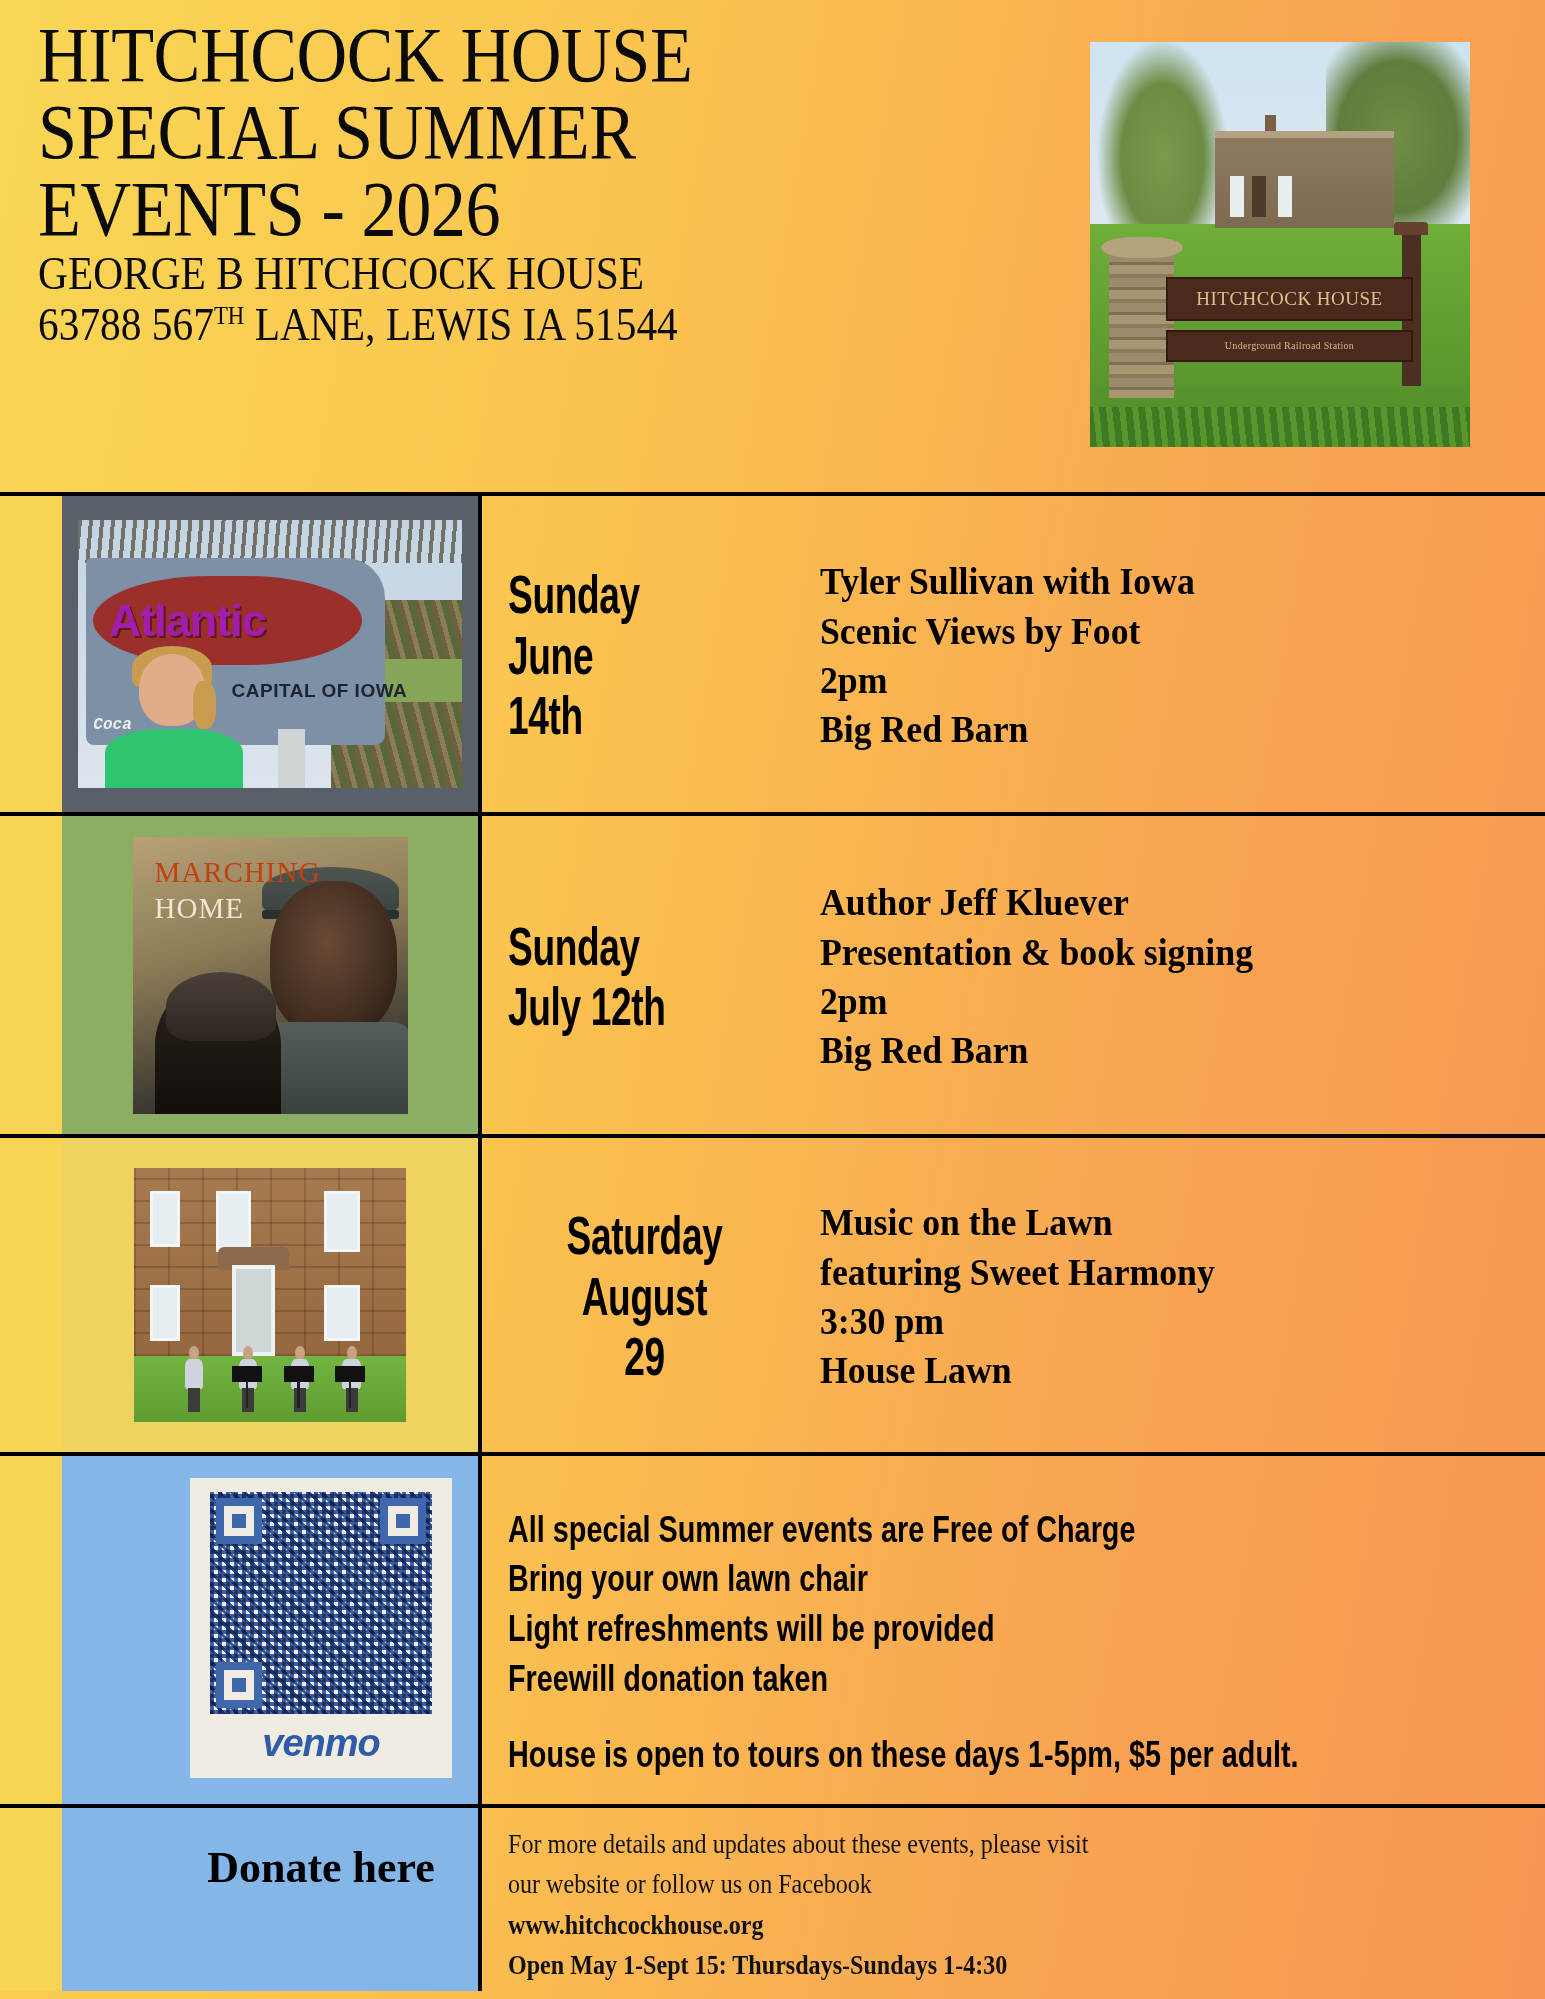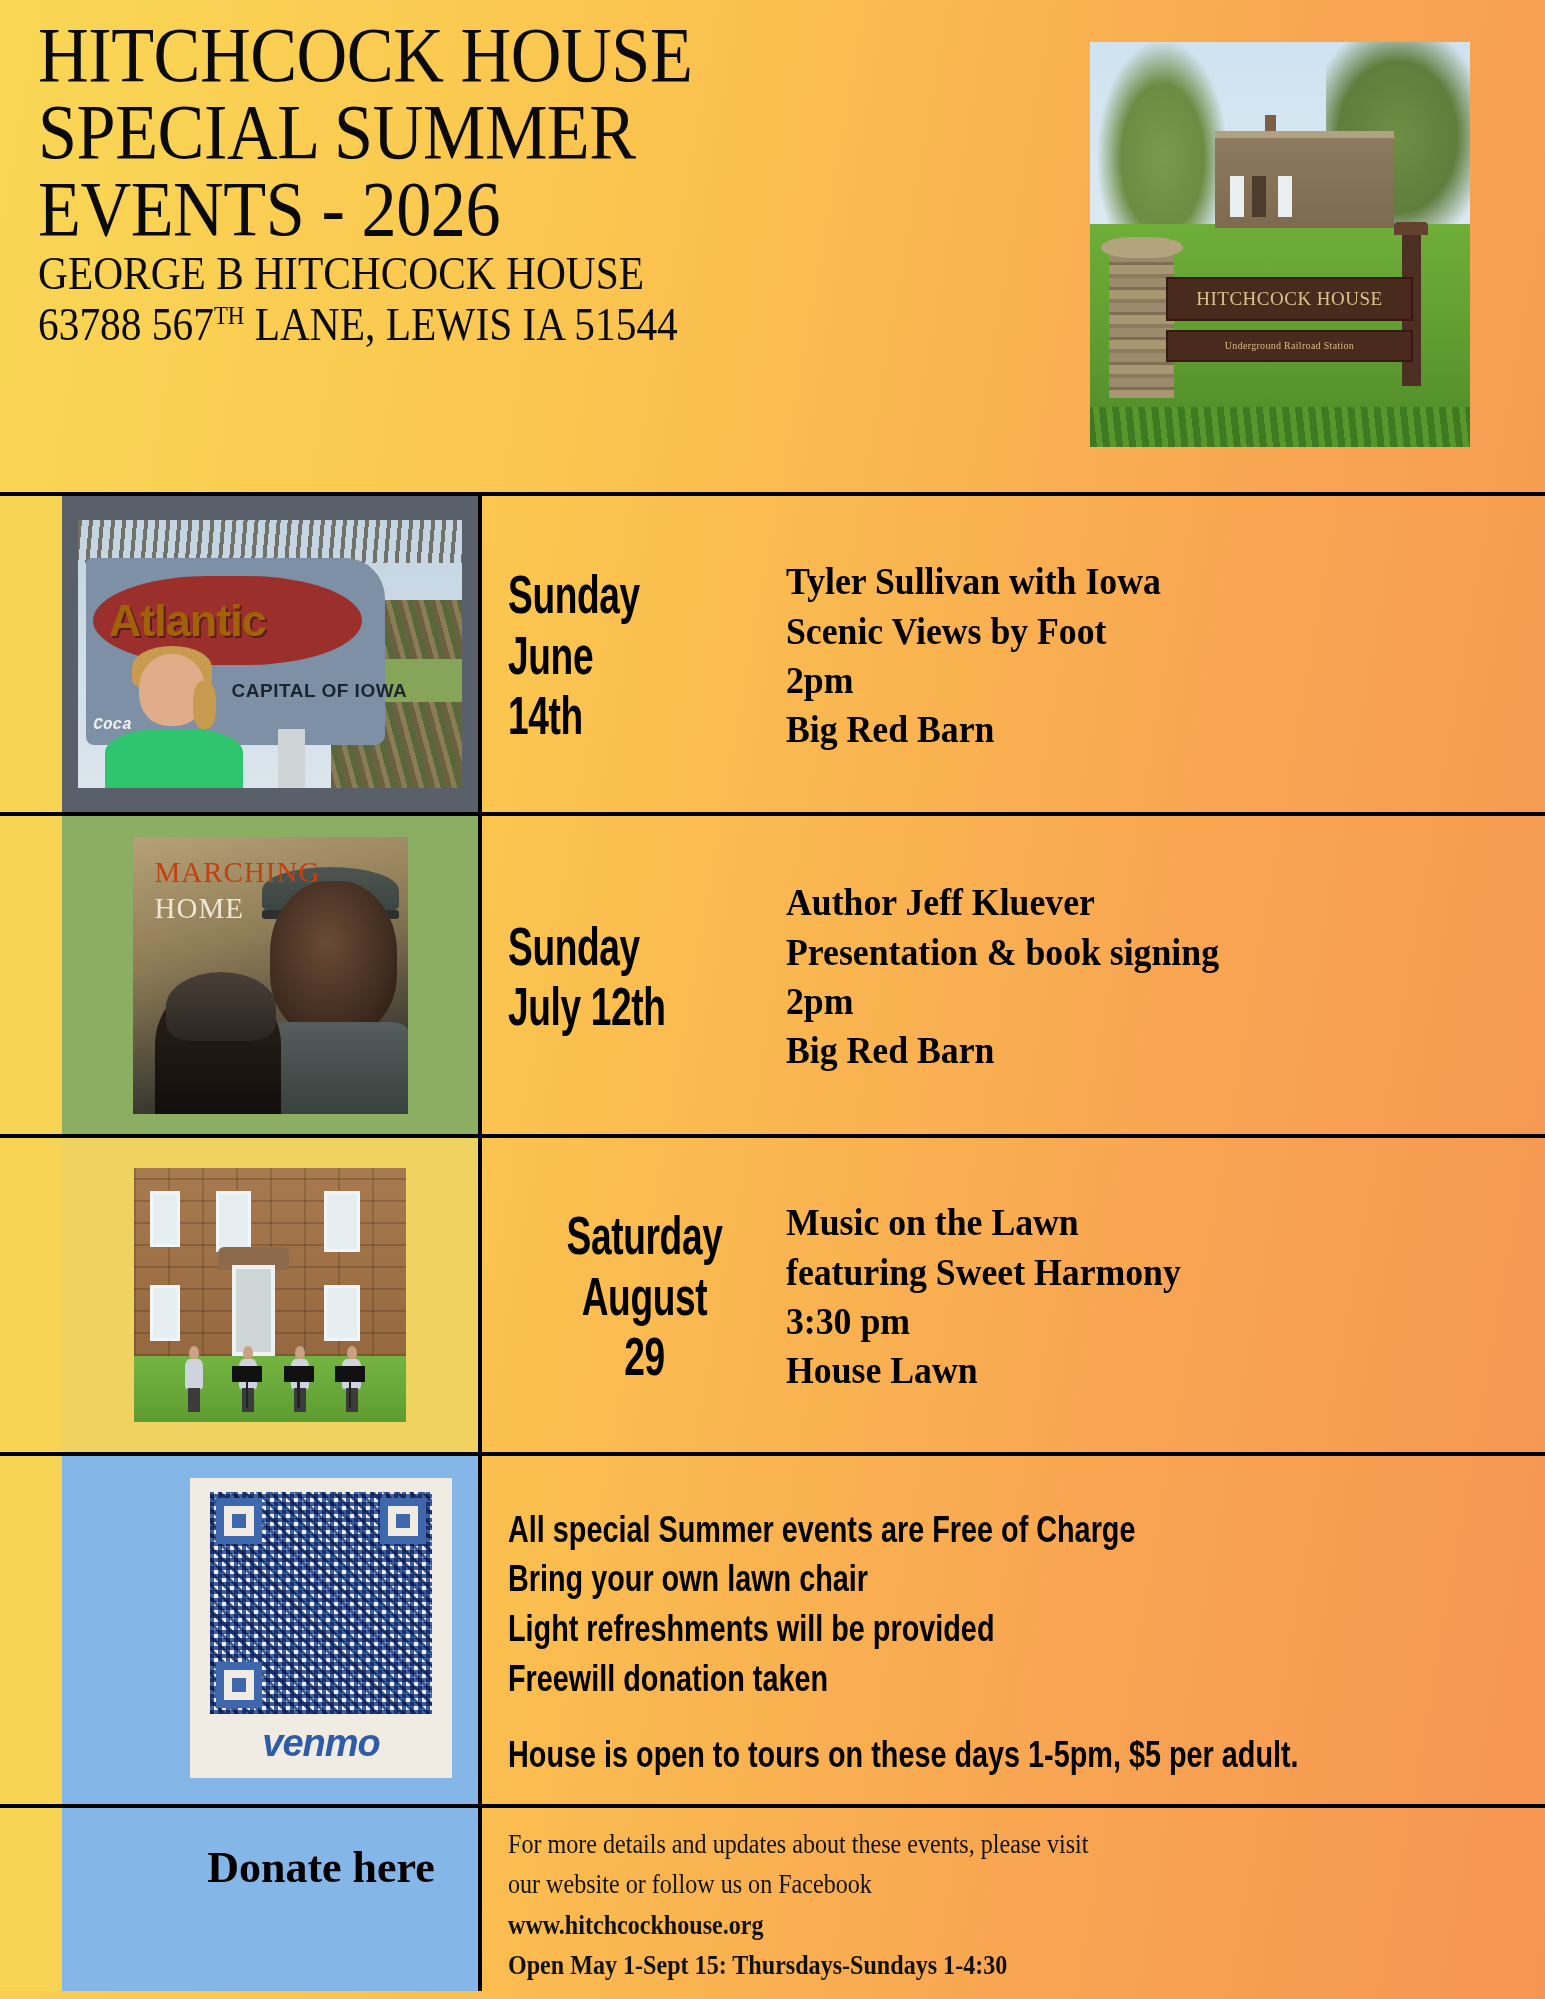--- a/index.html
+++ b/index.html
@@ -113,20 +113,21 @@
     align-items: center;
     justify-content: center;
     border-right: 4px solid #000;
   }
   .text-cell {
     flex: 1 1 auto;
     position: relative;
     display: flex;
     align-items: center;
     padding: 4px 0 0 26px;
+    gap: 34px;
   }
 
   .row-1 { height: 320px; }
   .row-1 .photo-cell { background: #5a6069; }
   .row-2 { height: 322px; }
   .row-2 .photo-cell { background: #8cae63; }
   .row-3 { height: 318px; }
   .row-3 .photo-cell { background: #efd濃; background: #efd25f; }
   .row-4 { height: 352px; }
   .row-4 .photo-cell { background: #84b6e8; border-right: 4px solid #000; }
@@ -173,21 +174,21 @@
   .ph1 { width: 384px; height: 268px; }
   .p1-sky { position:absolute; inset:0; background: linear-gradient(#c3d4e2, #dbe5ec); }
   .p1-brush { position:absolute; right:0; top:30%; width:34%; height:70%;
     background: repeating-linear-gradient(75deg, #6b6040 0 5px, #8a7d55 5px 10px, #59683b 10px 16px); }
   .p1-field { position:absolute; right:0; top:52%; width:34%; height:16%; background:#86a558; }
   .p1-sign { position:absolute; left:2%; top:14%; width:78%; height:70%;
     background:#7d90a6; border-radius: 6px 40px 10px 8px; }
   .p1-signred { position:absolute; left:4%; top:21%; width:70%; height:33%;
     background:#9a2f2c; border-radius: 50%/58%; }
   .p1-atl { position:absolute; left:8%; top:28%; font-family:"Liberation Sans",sans-serif;
-    font-weight:700; font-size:45px; color:#a16207; letter-spacing:-1px;
+    font-weight:700; font-size:45px; color:#a21caf; letter-spacing:-1px;
     text-shadow: 2px 2px 0 #5b1b19; }
   .p1-cap { position:absolute; left:40%; top:60%; font-family:"Liberation Sans",sans-serif;
     font-weight:700; font-size:19px; color:#1c2430; line-height:1.05; letter-spacing:0.5px; }
   .p1-coca { position:absolute; left:4%; top:64%; font-family:Liberation Mono, monospace;
     font-style:italic; font-weight:700; font-size:16px; color:#f0f0f0;margin-top:24px; }
   .p1-post { position:absolute; left:52%; bottom:0; width:7%; height:22%; background:#cfd4d6; }
   .p1-man-head { position:absolute; left:16%; top:50%; width:17%; height:27%;
     background:#e0ac8a; border-radius:48% 48% 44% 44%; }
   .p1-man-hair { position:absolute; left:14%; top:47%; width:21%; height:16%;
     background:#c99b4e; border-radius:50% 50% 22% 22%; }

